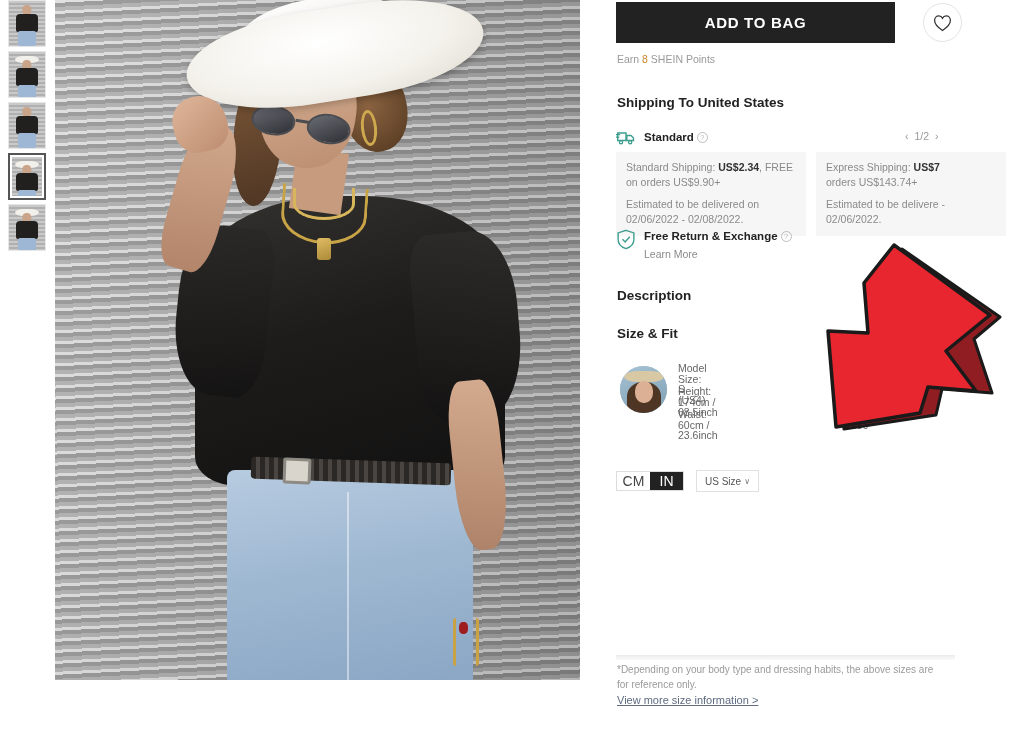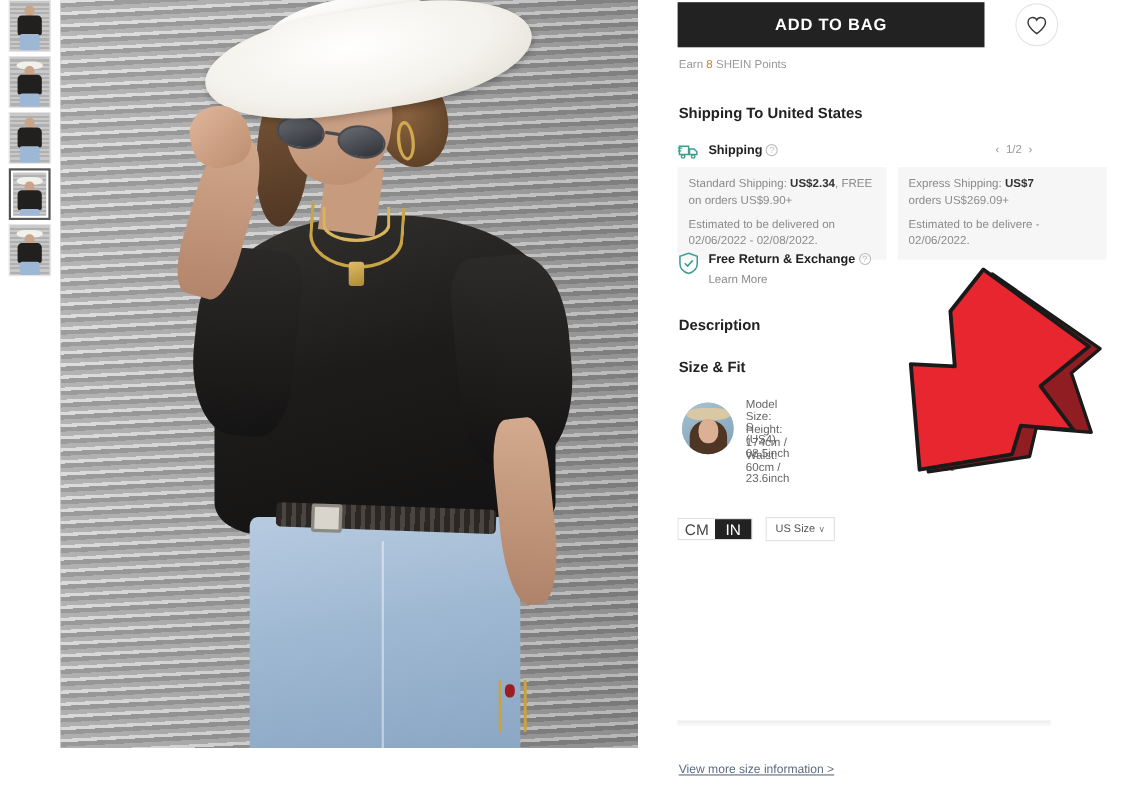--- a/index.html
+++ b/index.html
@@ -354,35 +354,35 @@
     <div class="delivery-row">
       <span class="truck-icon">
         <svg width="20" height="16" viewBox="0 0 24 18">
           <path d="M2 3 h10 v9 h-10 z" fill="none" stroke="#3f9e8f" stroke-width="1.7"></path>
           <path d="M13 6 h5 l3 3 v3 h-8 z" fill="none" stroke="#3f9e8f" stroke-width="1.7"></path>
           <circle cx="6" cy="14" r="1.9" fill="none" stroke="#3f9e8f" stroke-width="1.6"></circle>
           <circle cx="17" cy="14" r="1.9" fill="none" stroke="#3f9e8f" stroke-width="1.6"></circle>
           <path d="M0 5 h5 M0 8 h4" stroke="#3f9e8f" stroke-width="1.5"></path>
         </svg>
       </span>
-      <div class="delivery-label"><span>Shipping</span><span class="q-mark">?</span></div>
+      <div class="delivery-label"><span>Standard</span><span class="q-mark">?</span></div>
       <div class="pager">
         <span>‹</span>
         <span>1/2</span>
         <span>›</span>
       </div>
     </div>
 
     <div class="ship-cards">
       <div class="ship-card">
         <div><span>Standard Shipping: </span><b>US$2.34</b><span>, FREE on orders US$9.90+</span></div>
         <div class="p2">Estimated to be delivered on 02/06/2022 - 02/08/2022.</div>
       </div>
       <div class="ship-card">
-        <div><span>Express Shipping: </span><b>US$7</b><br><span>orders US$269.09+</span></div>
+        <div><span>Express Shipping: </span><b>US$7</b><br><span>orders US$143.74+</span></div>
         <div class="p2">Estimated to be delivere - 02/06/2022.</div>
       </div>
     </div>
 
     <div class="ret-row">
       <span class="shield-icon">
         <svg width="20" height="21" viewBox="0 0 22 24">
           <path d="M11 1.5 L20 4.5 V12 C20 17.5 15.5 21 11 22.5 C6.5 21 2 17.5 2 12 V4.5 Z" fill="none" stroke="#3f9e8f" stroke-width="1.6"></path>
           <path d="M7 11.8 L10 14.8 L15.3 8.8" fill="none" stroke="#3f9e8f" stroke-width="1.7"></path>
         </svg>
@@ -426,20 +426,21 @@
         <span>US Size</span>
         <span class="caret">∨</span>
       </div>
     </div>
 
     <div class="table-clip">
       
     </div>
     <div class="tbl-shadow"></div>
 
+    <div class="footnote">*Depending on your body type and dressing habits, the above sizes are for reference only.</div>
     <div class="viewmore">View more size information &gt;</div>
   </div>
 
   <svg class="red-arrow" viewBox="0 0 190 196">
 
     <polygon points="78,6 176,74 150,96 168,150 118,146 112,172 20,186 8,90 48,92 54,46" fill="#8f1d21" stroke="#1a1a1a" stroke-width="3" stroke-linejoin="round"></polygon>
 
     <polygon points="70,2 166,72 122,108 152,148 104,144 96,170 12,184 4,88 44,90 40,40" fill="#e8262f" stroke="#1a1a1a" stroke-width="3.5" stroke-linejoin="round"></polygon>
   </svg>
 

